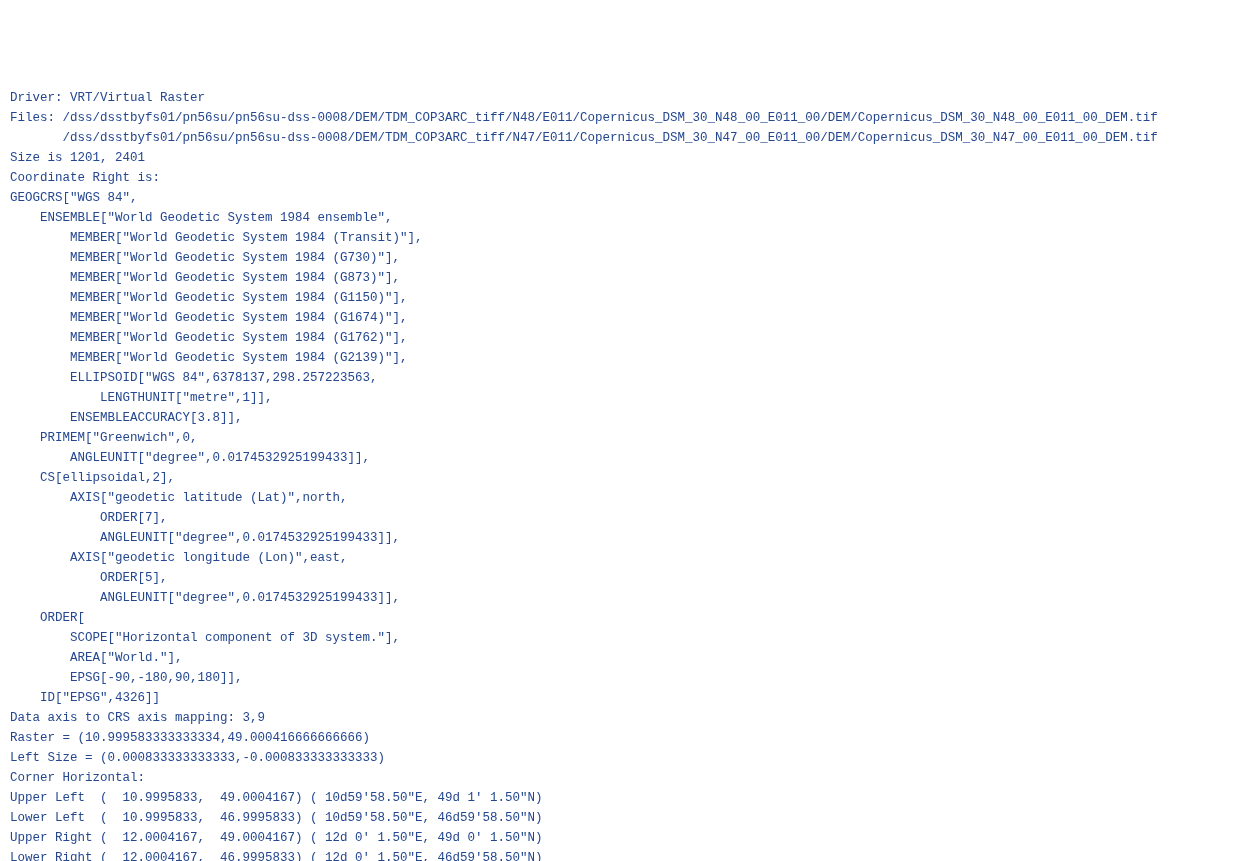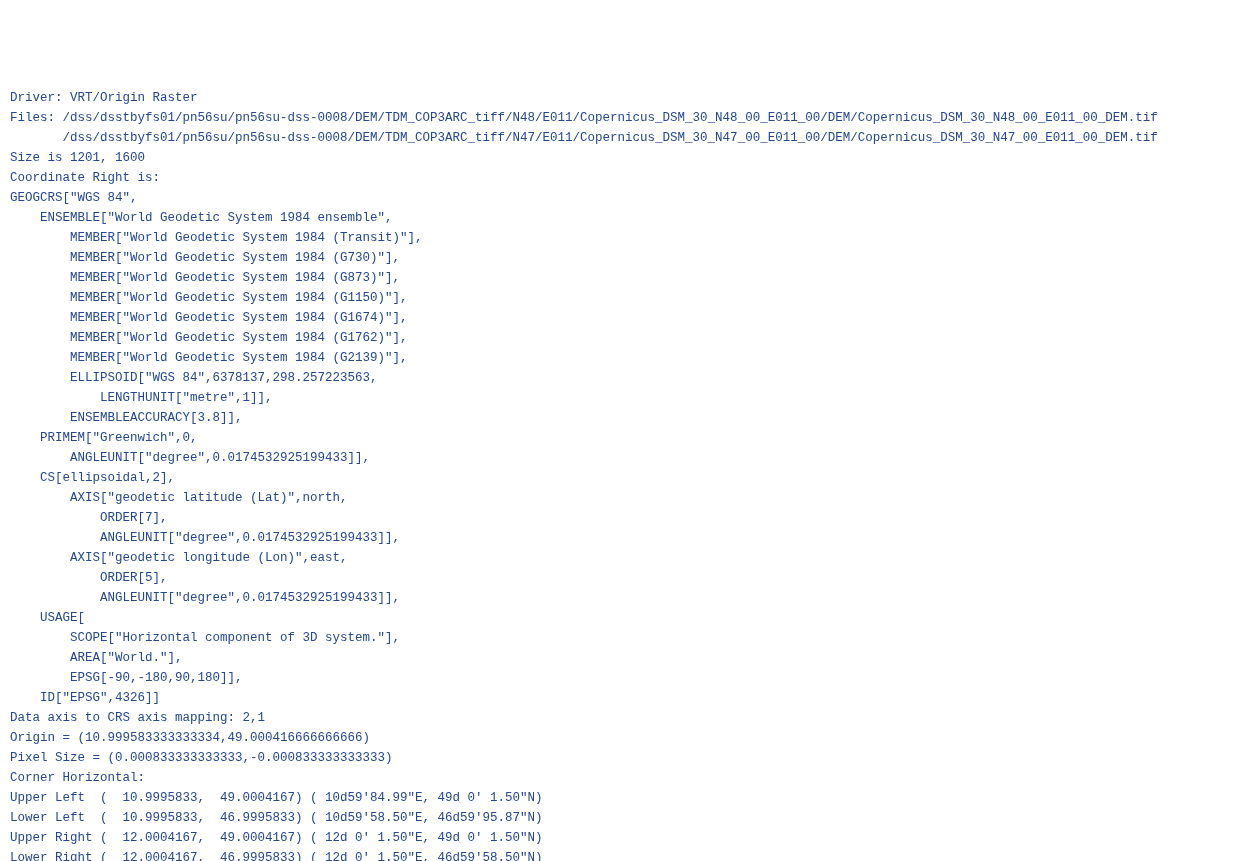--- a/index.html
+++ b/index.html
@@ -19,24 +19,24 @@
     }
     .gdal-output {
       color: #24478f;
     }
   </style>
 </head>
 <body>
 
 
 
-<div class="gdal-output"><span>Driver: VRT/Origin Raster</span>
+<div class="gdal-output"><span>Driver: VRT/Virtual Raster</span>
 <span>Files: </span><span>/dss/dsstbyfs01/pn56su/pn56su-dss-0008/DEM/TDM_COP3ARC_tiff/N48/E011/Copernicus_DSM_30_N48_00_E011_00/DEM/Copernicus_DSM_30_N48_00_E011_00_DEM.tif</span>
 <span>       </span><span>/dss/dsstbyfs01/pn56su/pn56su-dss-0008/DEM/TDM_COP3ARC_tiff/N47/E011/Copernicus_DSM_30_N47_00_E011_00/DEM/Copernicus_DSM_30_N47_00_E011_00_DEM.tif</span>
-<span>Size is 1201, 1600</span>
+<span>Size is 1201, 2401</span>
 <span>Coordinate Right is:</span>
 <span>GEOGCRS["WGS 84",</span>
 <span>    ENSEMBLE["World Geodetic System 1984 ensemble",</span>
 <span>        MEMBER["World Geodetic System 1984 (Transit)"],</span>
 <span>        MEMBER["World Geodetic System 1984 (G730)"],</span>
 <span>        MEMBER["World Geodetic System 1984 (G873)"],</span>
 <span>        MEMBER["World Geodetic System 1984 (G1150)"],</span>
 <span>        MEMBER["World Geodetic System 1984 (G1674)"],</span>
 <span>        MEMBER["World Geodetic System 1984 (G1762)"],</span>
 <span>        MEMBER["World Geodetic System 1984 (G2139)"],</span>
@@ -45,31 +45,31 @@
 <span>        ENSEMBLEACCURACY[3.8]],</span>
 <span>    PRIMEM["Greenwich",0,</span>
 <span>        ANGLEUNIT["degree",0.0174532925199433]],</span>
 <span>    CS[ellipsoidal,2],</span>
 <span>        AXIS["geodetic latitude (Lat)",north,</span>
 <span>            ORDER[7],</span>
 <span>            ANGLEUNIT["degree",0.0174532925199433]],</span>
 <span>        AXIS["geodetic longitude (Lon)",east,</span>
 <span>            ORDER[5],</span>
 <span>            ANGLEUNIT["degree",0.0174532925199433]],</span>
-<span>    USAGE[</span>
+<span>    ORDER[</span>
 <span>        SCOPE["Horizontal component of 3D system."],</span>
 <span>        AREA["World."],</span>
 <span>        EPSG[-90,-180,90,180]],</span>
 <span>    ID["EPSG",4326]]</span>
-<span>Data axis to CRS axis mapping: 2,1</span>
-<span>Origin = (10.999583333333334,49.000416666666666)</span>
-<span>Pixel Size = (0.000833333333333,-0.000833333333333)</span>
+<span>Data axis to CRS axis mapping: 3,9</span>
+<span>Raster = (10.999583333333334,49.000416666666666)</span>
+<span>Left Size = (0.000833333333333,-0.000833333333333)</span>
 <span>Corner Horizontal:</span>
-<span>Upper Left  (  10.9995833,  49.0004167) ( 10d59'84.99"E, 49d 0' 1.50"N)</span>
-<span>Lower Left  (  10.9995833,  46.9995833) ( 10d59'58.50"E, 46d59'95.87"N)</span>
+<span>Upper Left  (  10.9995833,  49.0004167) ( 10d59'58.50"E, 49d 1' 1.50"N)</span>
+<span>Lower Left  (  10.9995833,  46.9995833) ( 10d59'58.50"E, 46d59'58.50"N)</span>
 <span>Upper Right (  12.0004167,  49.0004167) ( 12d 0' 1.50"E, 49d 0' 1.50"N)</span>
 <span>Lower Right (  12.0004167,  46.9995833) ( 12d 0' 1.50"E, 46d59'58.50"N)</span>
 
 
 </div>
 
 
 
 
 </body></html>

